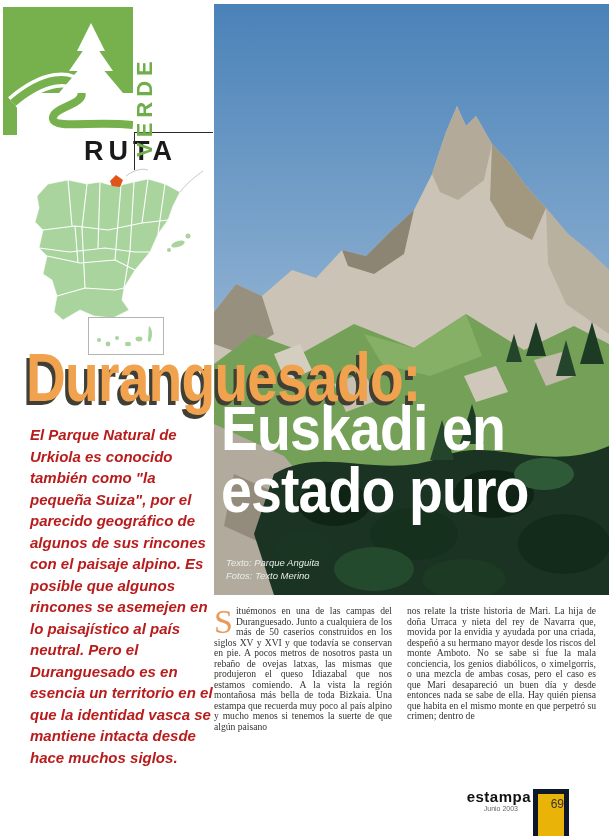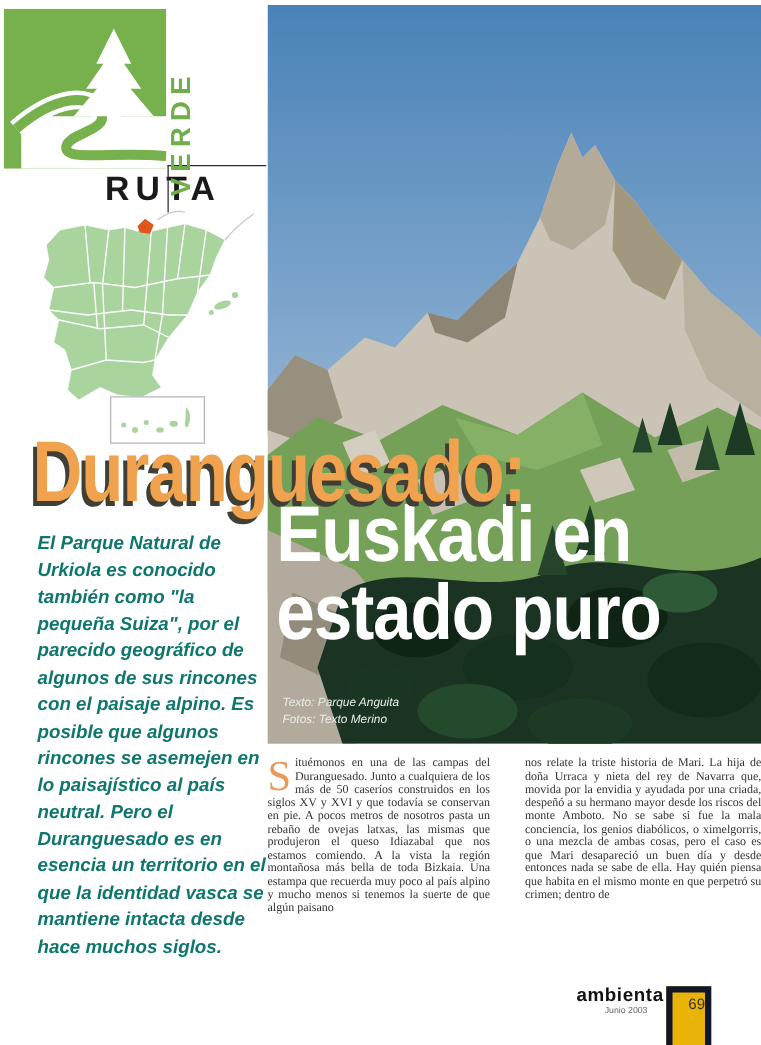--- a/index.html
+++ b/index.html
@@ -45,30 +45,30 @@
   }
   .overlay-title{
     position:absolute;left:221px;top:397px;z-index:4;color:#ffffff;
     font-size:63px;font-weight:bold;line-height:62px;white-space:nowrap;
     transform:scaleX(0.88);transform-origin:left top;letter-spacing:-1px;
   }
   
   .sidebar{
     position:absolute;left:30px;top:424px;width:184px;margin:0;
     font-size:15px;line-height:21.5px;font-style:italic;font-weight:bold;
-    color:#0f766e;
+    color:#b91c1c;
   }
   
   .col{
     position:absolute;top:606px;
     font-family:"Liberation Serif",serif;font-size:9.6px;line-height:10.5px;
     color:#333331;text-align:justify;
   }
   .col1{left:214px;width:178px;}
-  .col2{left:420px;width:189px;}
+  .col2{left:407px;width:189px;}
   .dropcap{
     float:left;font-size:34px;line-height:28px;color:#e89a58;
     padding:2px 3px 0 0;font-family:"Liberation Serif",serif;
   }
   
   .footer{position:absolute;left:430px;top:790px;width:101px;text-align:right;}
   .mag{font-size:15px;font-weight:bold;color:#111;line-height:14px;letter-spacing:0.5px;}
   .date{font-size:7px;color:#666;line-height:9px;padding-right:13px;}
   .pagebox{
     position:absolute;left:533px;top:789px;width:26px;height:46px;
@@ -207,20 +207,20 @@
   <h1 class="main-title">Duranguesado:</h1>
 
   <p class="sidebar">El Parque Natural de Urkiola es conocido también como "la pequeña Suiza", por el parecido geográfico de algunos de sus rincones con el paisaje alpino. Es posible que algunos rincones se asemejen en lo paisajístico al país neutral. Pero el Duranguesado es en esencia un territorio en el que la identidad vasca se mantiene intacta desde hace muchos siglos.</p>
 
   <div class="col col1">
     <span class="dropcap">S</span><span>ituémonos en una de las campas del Duranguesado. Junto a cualquiera de los más de 50 caseríos construidos en los siglos XV y XVI y que todavía se conservan en pie. A pocos metros de nosotros pasta un rebaño de ovejas latxas, las mismas que produjeron el queso Idiazabal que nos estamos comiendo. A la vista la región montañosa más bella de toda Bizkaia. Una estampa que recuerda muy poco al país alpino y mucho menos si tenemos la suerte de que algún paisano</span>
   </div>
   <div class="col col2">nos relate la triste historia de Mari. La hija de doña Urraca y nieta del rey de Navarra que, movida por la envidia y ayudada por una criada, despeñó a su hermano mayor desde los riscos del monte Amboto. No se sabe si fue la mala conciencia, los genios diabólicos, o ximelgorris, o una mezcla de ambas cosas, pero el caso es que Mari desapareció un buen día y desde entonces nada se sabe de ella. Hay quién piensa que habita en el mismo monte en que perpetró su crimen; dentro de</div>
 
   <div class="footer">
-    <div class="mag">ambienta</div>
+    <div class="mag">estampa</div>
     <div class="date">Junio 2003</div>
   </div>
   <div class="pagebox">
     <span>69</span>
   </div>
 
 </div>
 
 </body></html>

